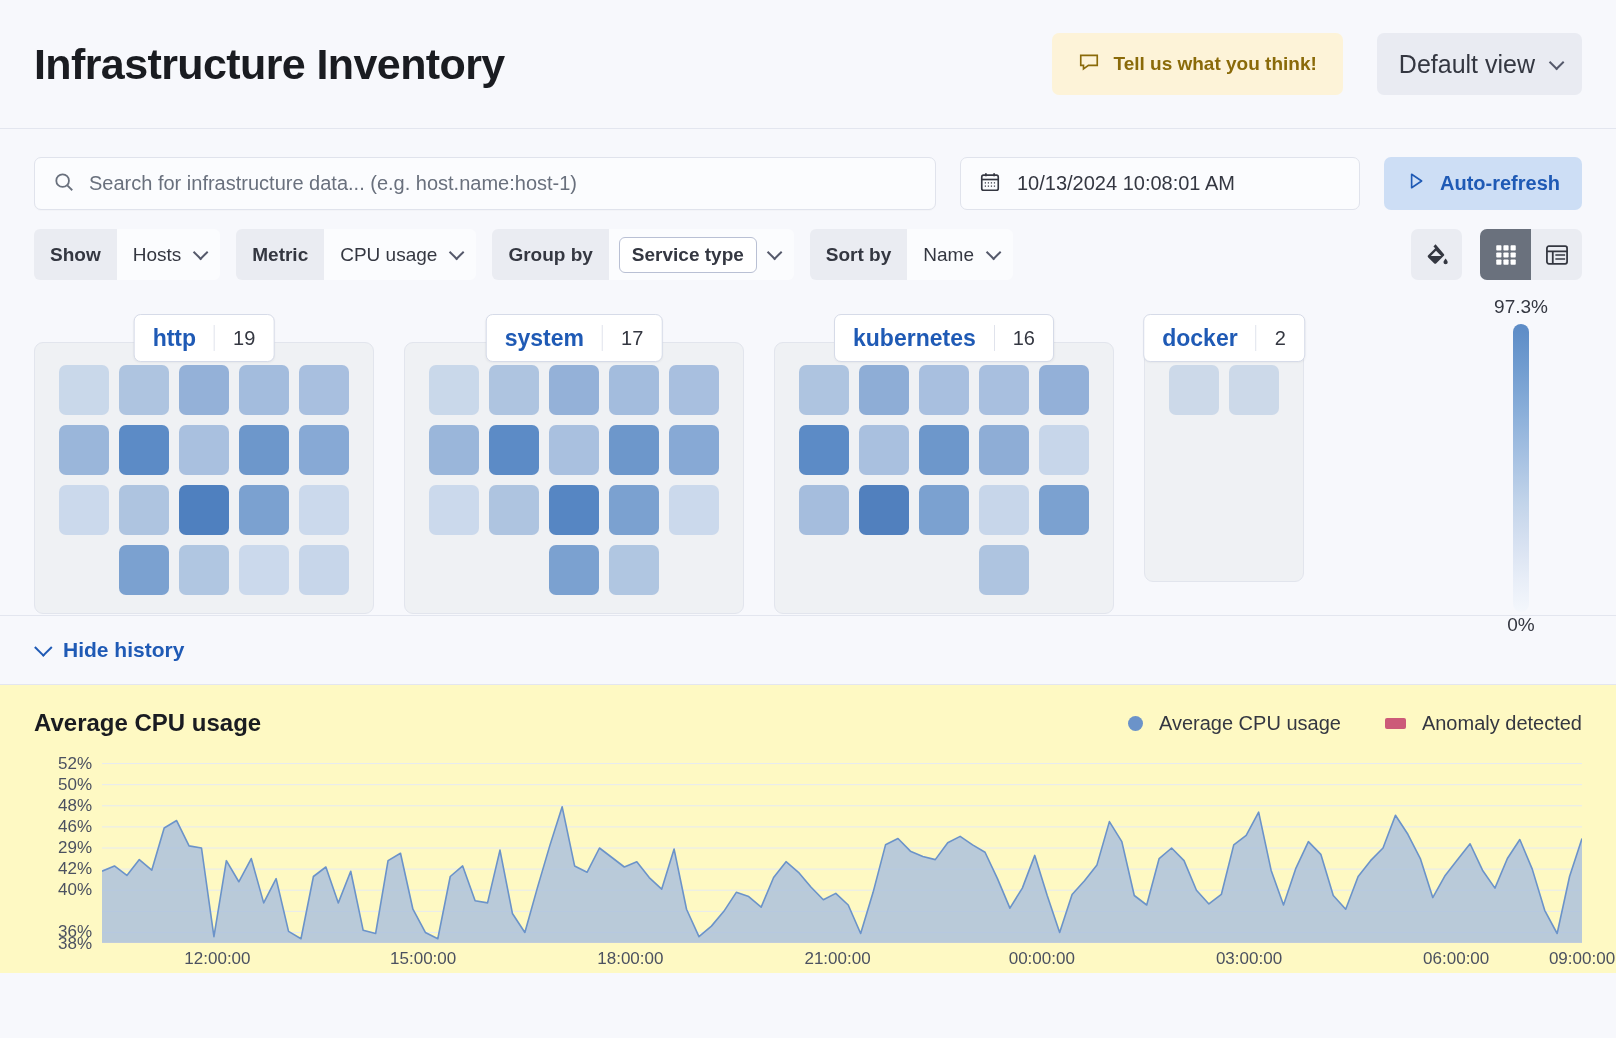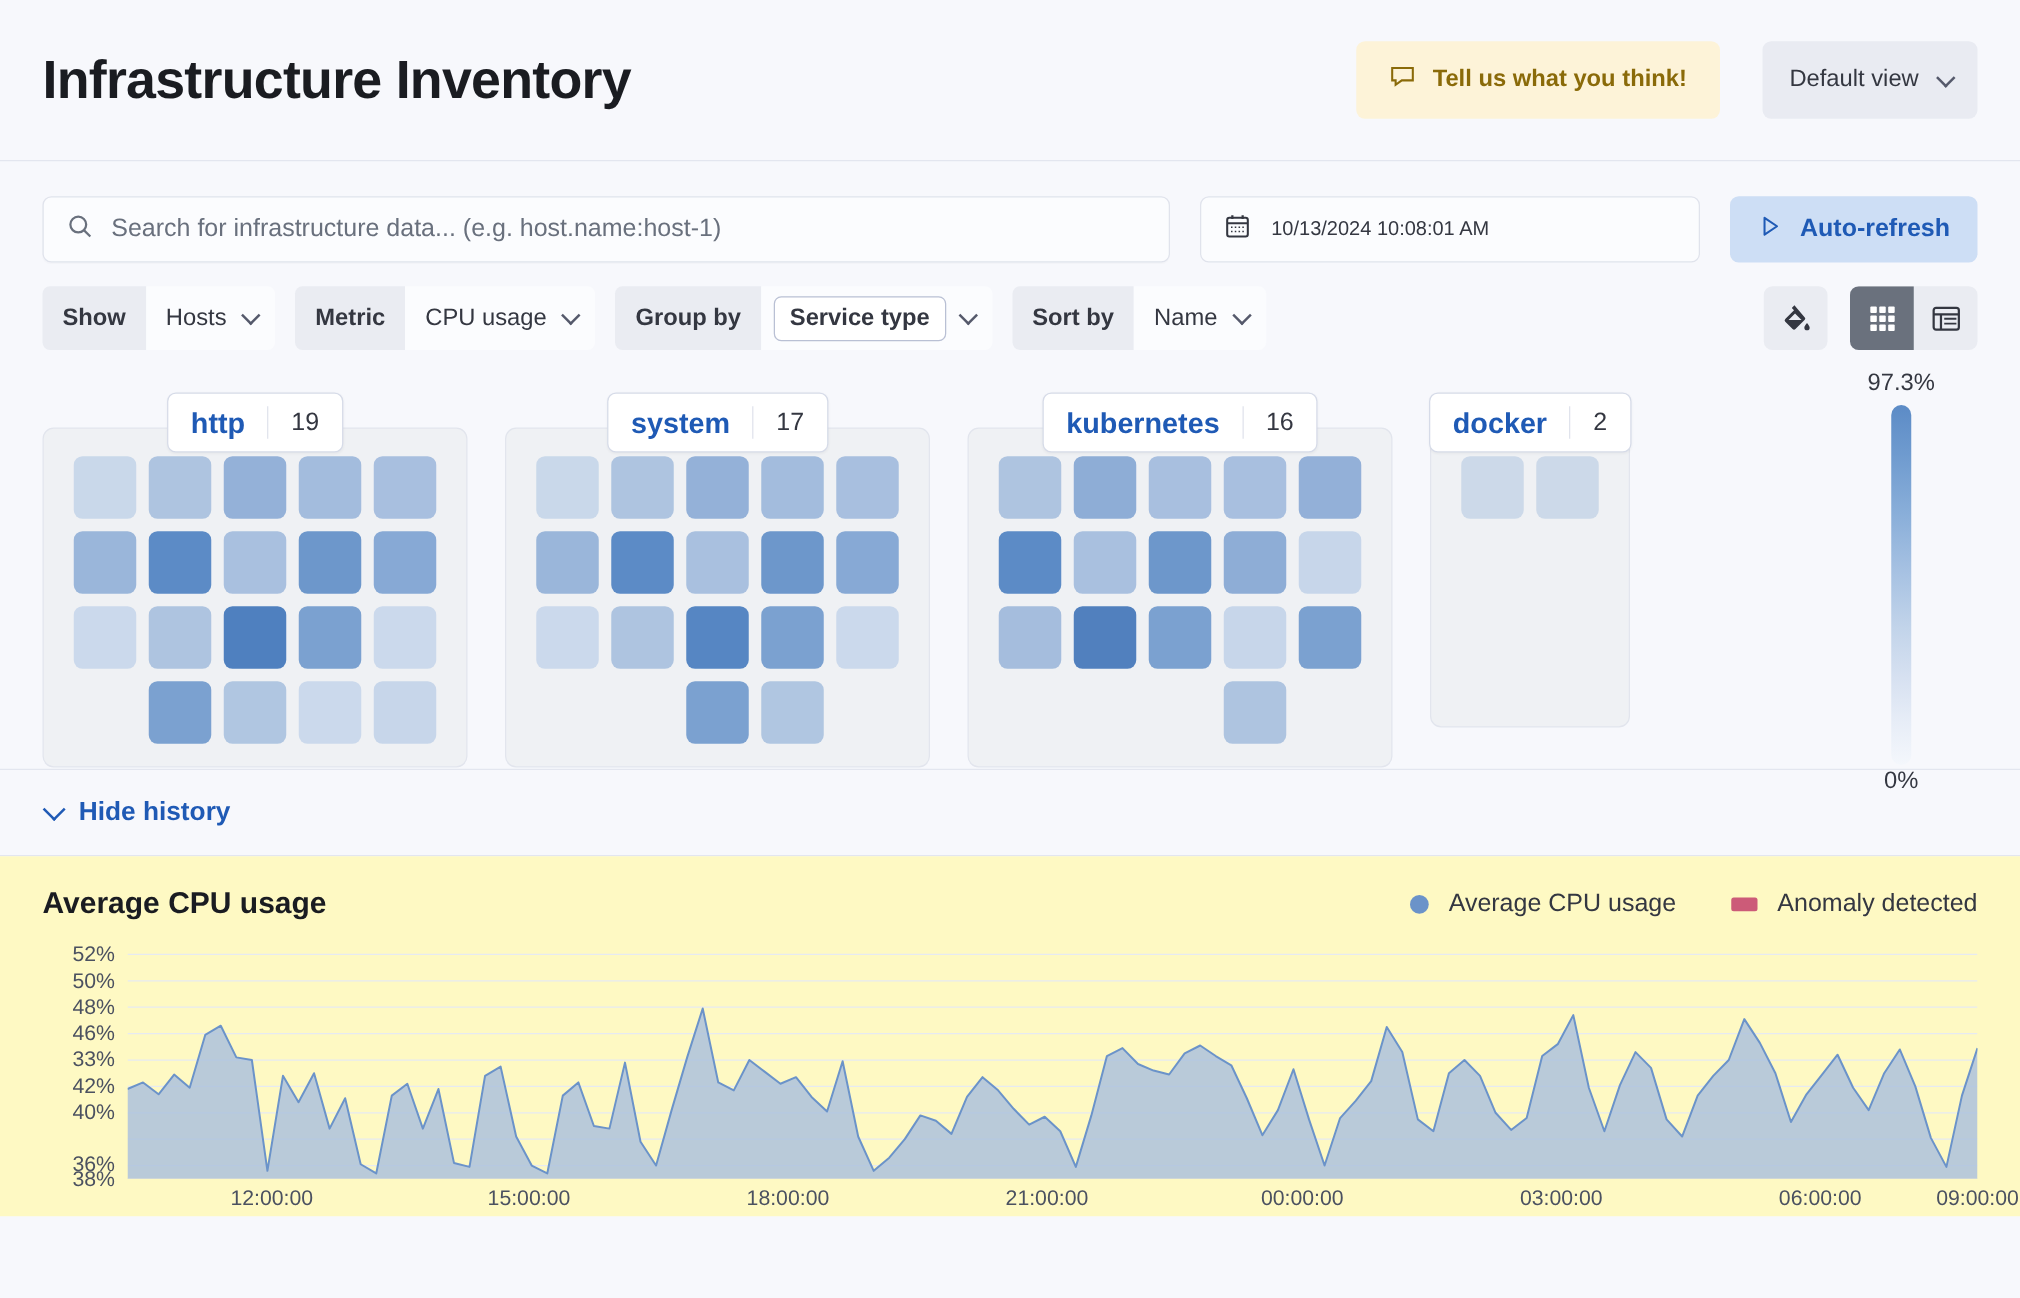--- a/index.html
+++ b/index.html
@@ -40,21 +40,21 @@
     padding: 18px 26px;
     cursor: pointer;
     height: 62px;
   }
   .view-btn {
     display: flex;
     align-items: center;
     gap: 14px;
     background: #e9ebf2;
     color: #343741;
-    font-size: 19px;
+    font-size: 25px;
     font-weight: 400;
     border: none;
     border-radius: 7px;
     padding: 18px 22px;
     margin-left: 34px;
     cursor: pointer;
     height: 62px;
   }
 
   
@@ -88,21 +88,21 @@
     height: 53px;
     background: #fbfcfe;
     border: 1px solid #e0e3ec;
     border-radius: 7px;
     display: flex;
     align-items: center;
     padding: 0 18px;
     gap: 16px;
     cursor: pointer;
   }
-  .date-text { font-size: 16px; color: #343741; }
+  .date-text { font-size: 20px; color: #343741; }
   .refresh-btn {
     height: 53px;
     background: #cddef5;
     border: none;
     border-radius: 7px;
     display: flex;
     align-items: center;
     gap: 14px;
     padding: 0 22px;
     color: #1f5ab5;
@@ -649,21 +649,21 @@
       </div>
     </div>
   </div>
 
   <div class="chart-wrap">
     <div class="y-labels" id="y-labels">
         <div class="y-label" style="top: 10.5556px;">52%</div>
         <div class="y-label" style="top: 31.6667px;">50%</div>
         <div class="y-label" style="top: 52.7778px;">48%</div>
         <div class="y-label" style="top: 73.8889px;">46%</div>
-        <div class="y-label" style="top: 95px;">33%</div>
+        <div class="y-label" style="top: 95px;">29%</div>
         <div class="y-label" style="top: 116.111px;">42%</div>
         <div class="y-label" style="top: 137.222px;">40%</div>
         <div class="y-label" style="top: 155px; margin-top: 36px;">38%</div>
         <div class="y-label" style="top: 179.444px;">36%</div>
       </div>
     <div class="plot" id="plot"><svg width="100%" height="190" viewBox="0 0 1480 190" preserveAspectRatio="none">
           <line x1="0" y1="10.56" x2="1480" y2="10.56" stroke="#e6eaf2" stroke-width="1"></line>
           <line x1="0" y1="31.67" x2="1480" y2="31.67" stroke="#e6eaf2" stroke-width="1"></line>
           <line x1="0" y1="52.78" x2="1480" y2="52.78" stroke="#e6eaf2" stroke-width="1"></line>
           <line x1="0" y1="73.89" x2="1480" y2="73.89" stroke="#e6eaf2" stroke-width="1"></line>

